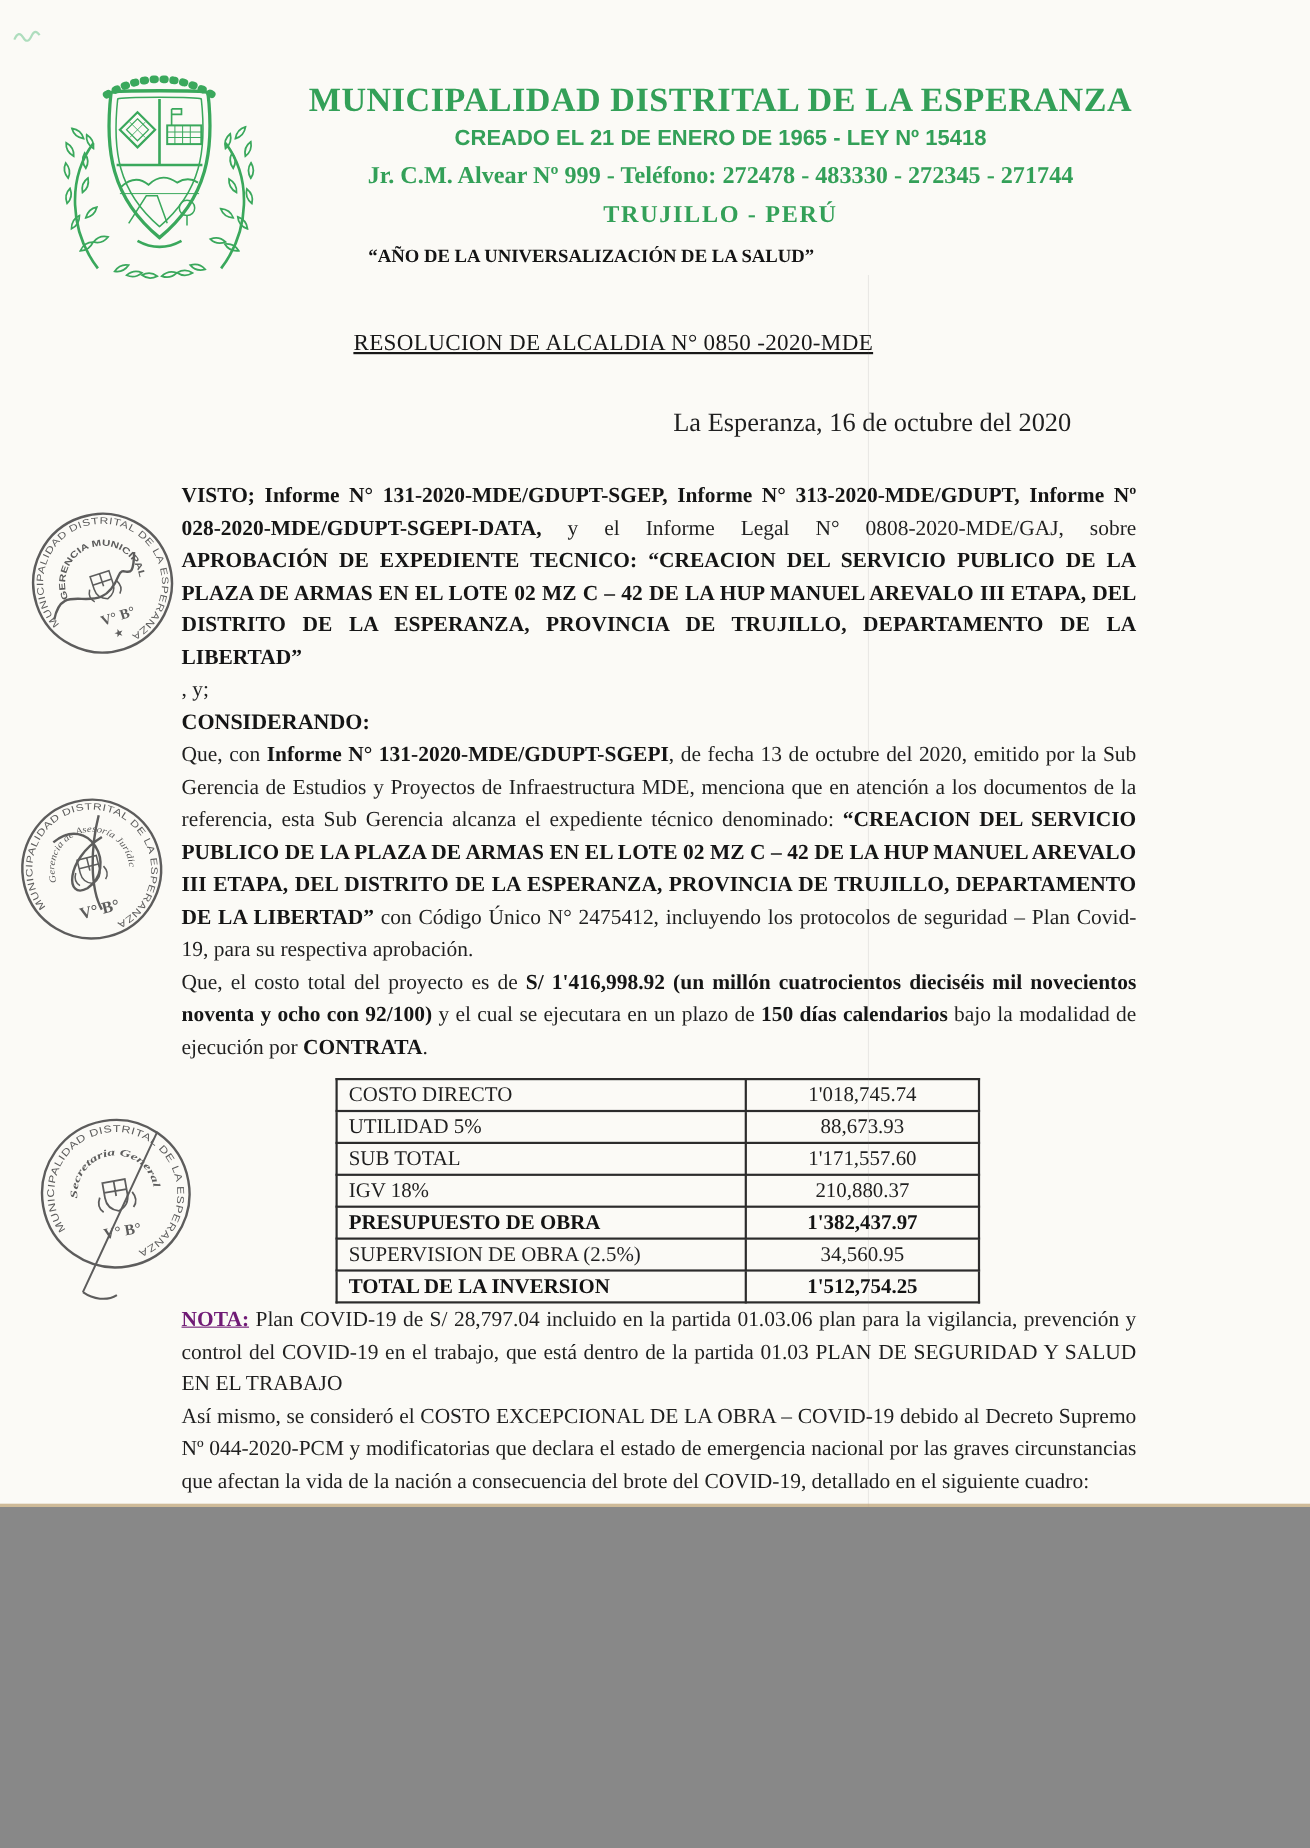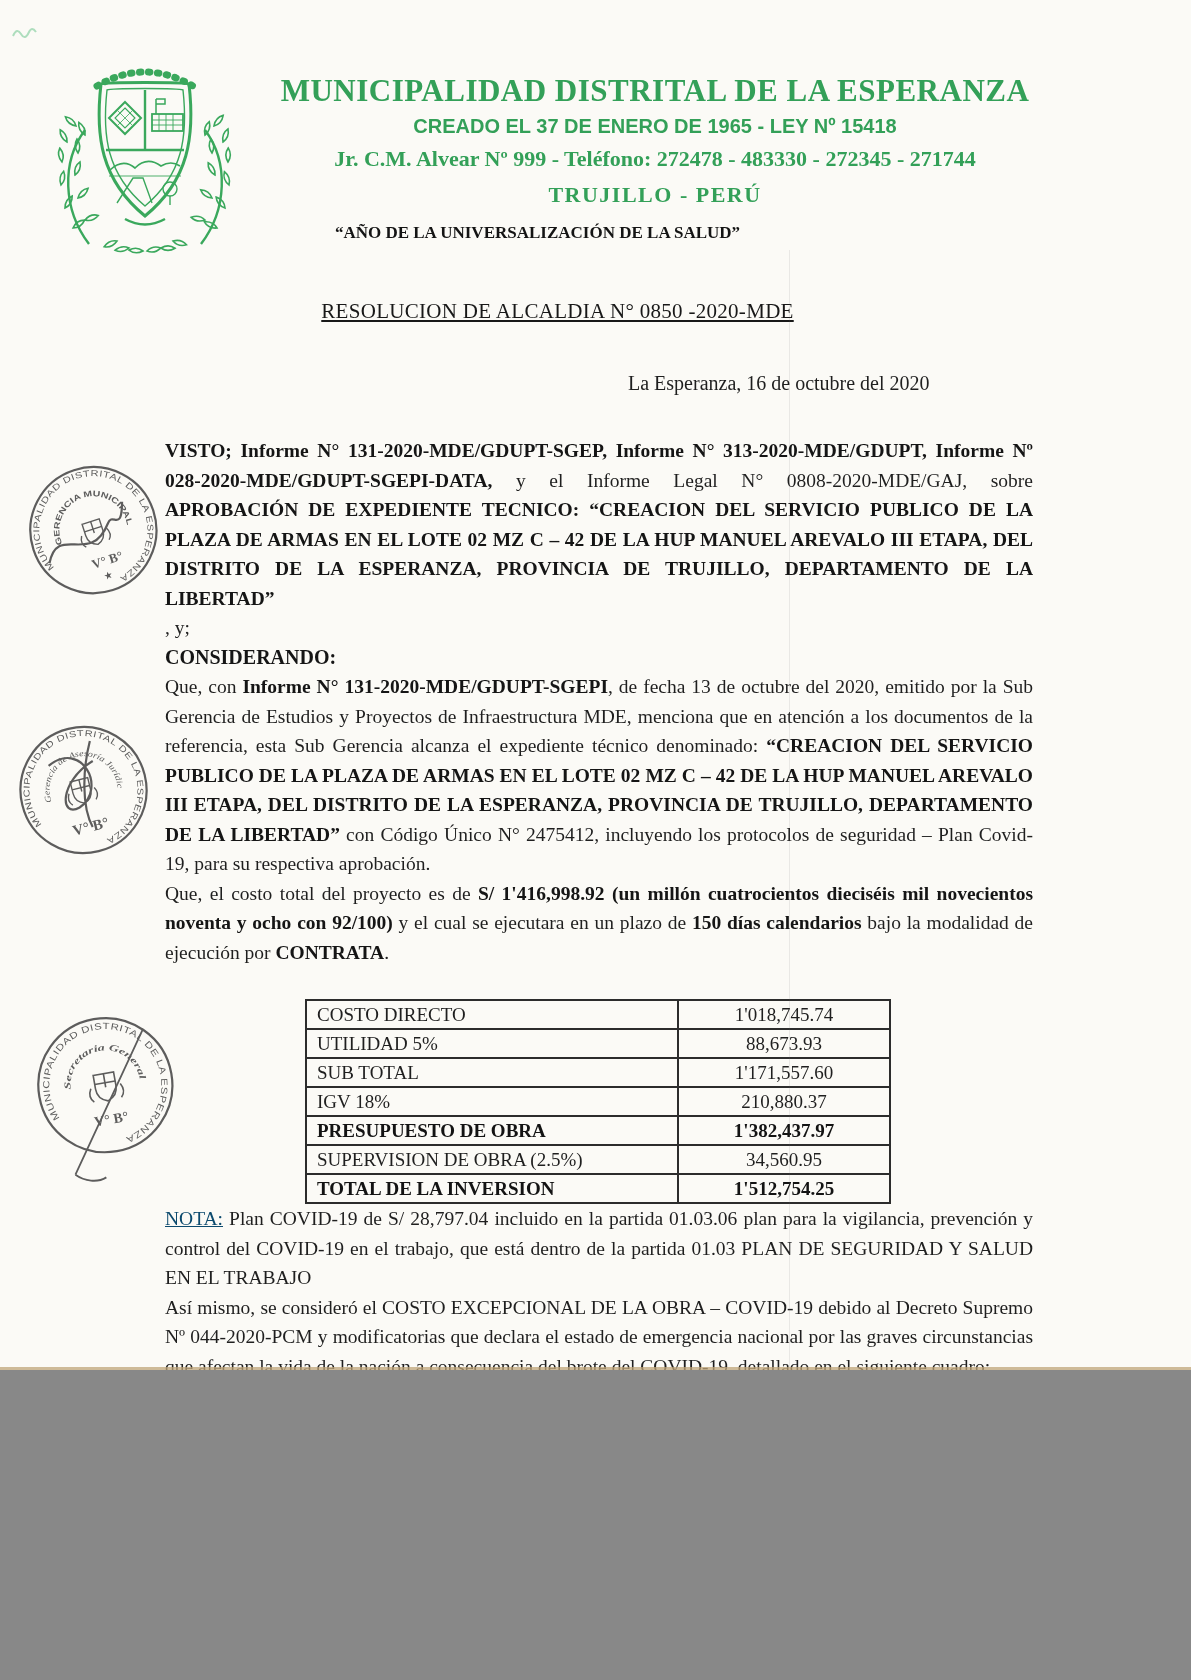--- a/index.html
+++ b/index.html
@@ -13,36 +13,36 @@
   .hdr{position:absolute;left:205px;top:74px;width:900px;text-align:center;color:#33a058;}
   .hdr-name{font-size:31px;font-weight:bold;letter-spacing:.5px;line-height:1.1;}
   .hdr-created{font-size:20px;font-weight:bold;font-family:"Liberation Sans",sans-serif;margin-top:7px;}
   .hdr-addr{font-size:22px;font-weight:bold;margin-top:8px;}
   .hdr-city{font-size:22px;font-weight:bold;margin-top:10px;letter-spacing:1.5px;}
   .motto{position:absolute;left:0;top:223px;width:1075px;text-align:center;font-size:17px;font-weight:bold;color:#141414;}
   .corner-mark{position:absolute;left:10px;top:20px;opacity:.65;}
   
   .doc-title{position:absolute;left:0;top:299px;width:1115px;text-align:center;
     font-size:21px;font-weight:normal;text-decoration:underline;letter-spacing:.3px;color:#181818;}
-  .dateline{position:absolute;left:628px;top:372px;font-size:20px;}
+  .dateline{position:absolute;left:612px;top:372px;font-size:24px;}
   .content{position:absolute;left:165px;top:436px;width:868px;font-size:19.5px;line-height:29.5px;text-align:justify;}
   .content p{margin:0;}
   .b{font-weight:bold;color:#151515;}
   .suffix{margin-top:2px;text-align:left;}
   .heading{margin-top:24px;font-weight:bold;font-size:20px;text-align:left;color:#151515;}
   .para{margin-top:22px;}
   
-  table.budget{margin:32px 0 0 140px;width:586px;border-collapse:collapse;font-size:19px;line-height:22px;}
+  table.budget{margin:13px 0 0 140px;width:586px;border-collapse:collapse;font-size:19px;line-height:22px;}
   table.budget td{border:2px solid #2c2c2c;padding:2px 10px;height:23px;}
   td.lbl{text-align:left;}
   td.val{text-align:center;width:190px;}
   tr.emph td{font-weight:bold;color:#131313;}
   
   .nota{margin-top:26px;}
-  .nota-label{font-weight:normal;text-decoration:underline;color:#0c4a6e;}
+  .nota-label{font-weight:bold;text-decoration:underline;color:#701a75;}
   
   .stamp{position:absolute;opacity:.9;}
   .stamp svg{overflow:visible;}
   .stamp text{fill:#4c4c4c;}
   .s1{left:14px;top:450px;transform:rotate(-18deg);}
   .s2{left:4px;top:710px;transform:rotate(-14deg);}
   .s3{left:22px;top:1000px;transform:rotate(-10deg);}
   .s4{left:26px;top:1376px;transform:rotate(-6deg);}
   
   .crease{position:absolute;left:789px;top:250px;width:1px;height:1230px;background:rgba(110,110,110,.12);}
@@ -121,21 +121,21 @@
       <use href="#leaf" transform="translate(74,190) rotate(175)"></use>
       <use href="#leaf" transform="translate(88,193) rotate(188)"></use>
       <use href="#leaf" transform="translate(118,183) rotate(20)"></use>
       <use href="#leaf" transform="translate(106,190) rotate(5)"></use>
       <use href="#leaf" transform="translate(92,193) rotate(-8)"></use>
     </g>
   </svg>
 
   <div class="hdr">
     <div class="hdr-name">MUNICIPALIDAD DISTRITAL DE LA ESPERANZA</div>
-    <div class="hdr-created">CREADO EL 37 DE ENERO DE 1965 - LEY Nº 15418</div>
+    <div class="hdr-created">CREADO EL 21 DE ENERO DE 1965 - LEY Nº 15418</div>
     <div class="hdr-addr">Jr. C.M. Alvear Nº 999 - Teléfono: 272478 - 483330 - 272345 - 271744</div>
     <div class="hdr-city">TRUJILLO - PERÚ</div>
   </div>
   <div class="motto">“AÑO DE LA UNIVERSALIZACIÓN DE LA SALUD”</div>
 
   <div class="doc-title">RESOLUCION DE ALCALDIA N° 0850 -2020-MDE</div>
   <div class="dateline">La Esperanza, 16 de octubre del 2020</div>
 
   <div class="content">
     <p><span class="b">VISTO; Informe N° 131-2020-MDE/GDUPT-SGEP, Informe N° 313-2020-MDE/GDUPT,  Informe Nº 028-2020-MDE/GDUPT-SGEPI-DATA,</span><span> y el Informe Legal N° 0808-2020-MDE/GAJ, sobre </span><span class="b">APROBACIÓN DE EXPEDIENTE TECNICO: “CREACION DEL SERVICIO PUBLICO DE LA PLAZA DE ARMAS EN EL LOTE 02 MZ C – 42 DE LA HUP MANUEL AREVALO III ETAPA, DEL DISTRITO DE LA ESPERANZA, PROVINCIA DE TRUJILLO, DEPARTAMENTO DE LA LIBERTAD”</span></p>

